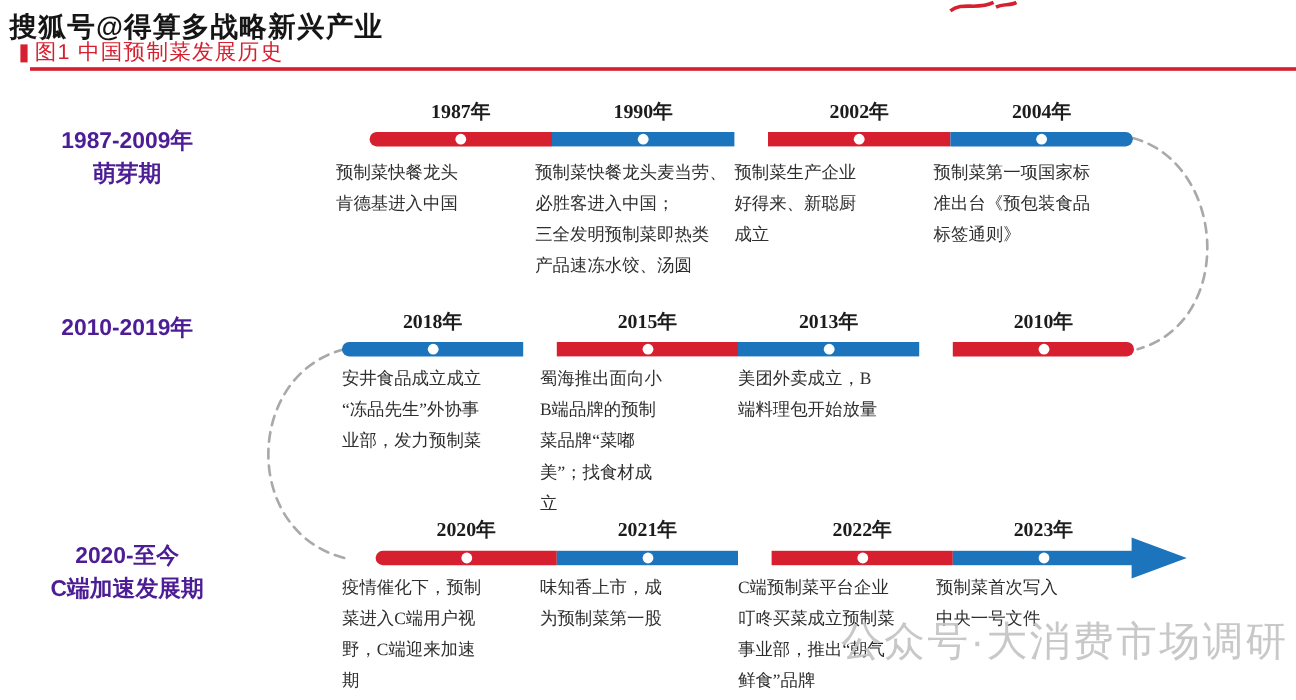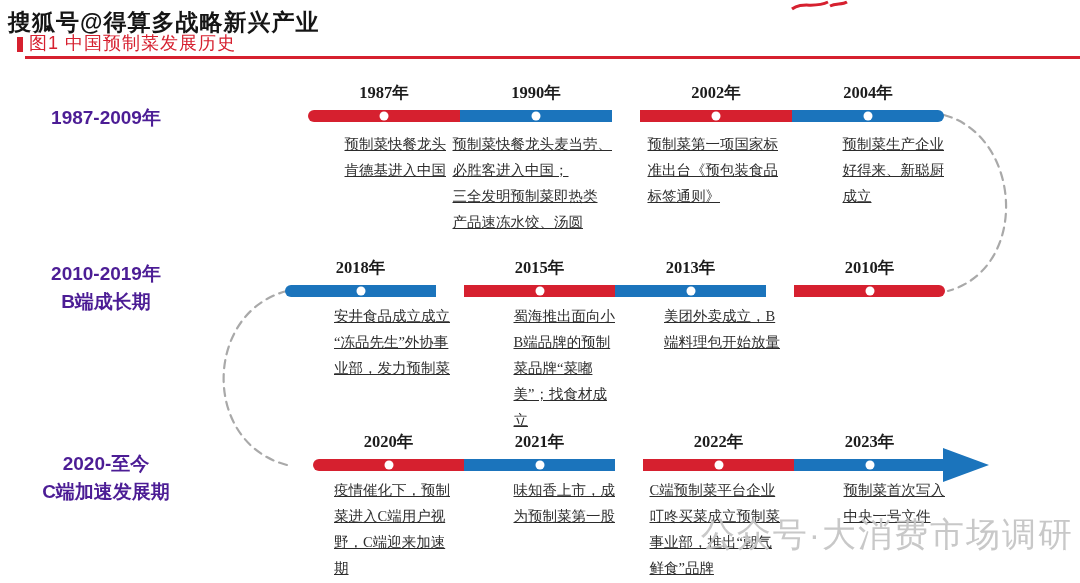--- a/index.html
+++ b/index.html
@@ -47,21 +47,21 @@
     position:absolute;left:50%;bottom:calc(100% + 6px);transform:translateX(-50%);
     white-space:nowrap;font-size:16.5px;font-weight:600;color:#1c1c1c;
   }
   .arrowhead{
     position:absolute;left:100%;top:50%;transform:translateY(-50%);margin-left:-2px;
     width:0;height:0;border-top:17px solid transparent;border-bottom:17px solid transparent;
     border-left:46px solid var(--blue);
   }
   
   .texts{position:absolute;left:280px;width:664px;display:flex;z-index:2;}
-  .tcol{width:25%;display:flex;justify-content:flex-end;text-decoration:underline;}
+  .tcol{width:25%;display:flex;justify-content:flex-start;}
   .tblock{
     white-space:pre-line;text-align:left;
     font-size:14.5px;line-height:26px;color:#2e2e2e;
   }
   
   .connectors{position:absolute;left:0;top:0;z-index:1;pointer-events:none;}
   .connectors path{fill:none;stroke:var(--dash);stroke-width:2.2;stroke-dasharray:8 6;stroke-linecap:round;}
   .red-mark{position:absolute;left:790px;top:0;z-index:6;}
   .red-mark path{fill:none;stroke:var(--red);stroke-width:3;}
 </style>
@@ -80,20 +80,21 @@
   <div class="fig-title">图1 中国预制菜发展历史</div>
   <div class="title-rule"></div>
 
   <svg class="connectors" width="1080" height="583" viewBox="0 0 1080 583">
     <path d="M944,115 C1022,136 1030,268 948,291"></path>
     <path d="M287,291 C204,312 201,443 287,465"></path>
   </svg>
 
   <div class="period" style="top:104px">
     <div>1987-2009年</div>
+    <div>萌芽期</div>
   </div>
   <div class="bar cap-left cap-right" style="top:110px;left:280px;width:664px">
     <div class="seg seg-red">
       <span class="year">1987年</span>
       <span class="dot"></span>
     </div>
     <div class="seg seg-blue">
       <span class="year">1990年</span>
       <span class="dot"></span>
     </div>
@@ -111,34 +112,33 @@
         <div class="tblock">预制菜快餐龙头
 肯德基进入中国</div>
       </div>
     <div class="tcol">
         <div class="tblock">预制菜快餐龙头麦当劳、
 必胜客进入中国；
 三全发明预制菜即热类
 产品速冻水饺、汤圆</div>
       </div>
     <div class="tcol">
+        <div class="tblock">预制菜生产企业
+好得来、新聪厨
+成立</div>
+      </div>
+    <div class="tcol">
         <div class="tblock">预制菜第一项国家标
 准出台《预包装食品
 标签通则》</div>
       </div>
-    <div class="tcol">
-        <div class="tblock">预制菜生产企业
-好得来、新聪厨
-成立</div>
-      </div>
   </div>
 
   <div class="period" style="top:260px">
     <div>2010-2019年</div>
-    <div>B端成长期</div>
   </div>
   <div class="bar cap-left cap-right" style="top:285px;left:285px;width:660px">
     <div class="seg seg-blue">
       <span class="year">2018年</span>
       <span class="dot"></span>
     </div>
     <div class="seg seg-red">
       <span class="year">2015年</span>
       <span class="dot"></span>
     </div>

